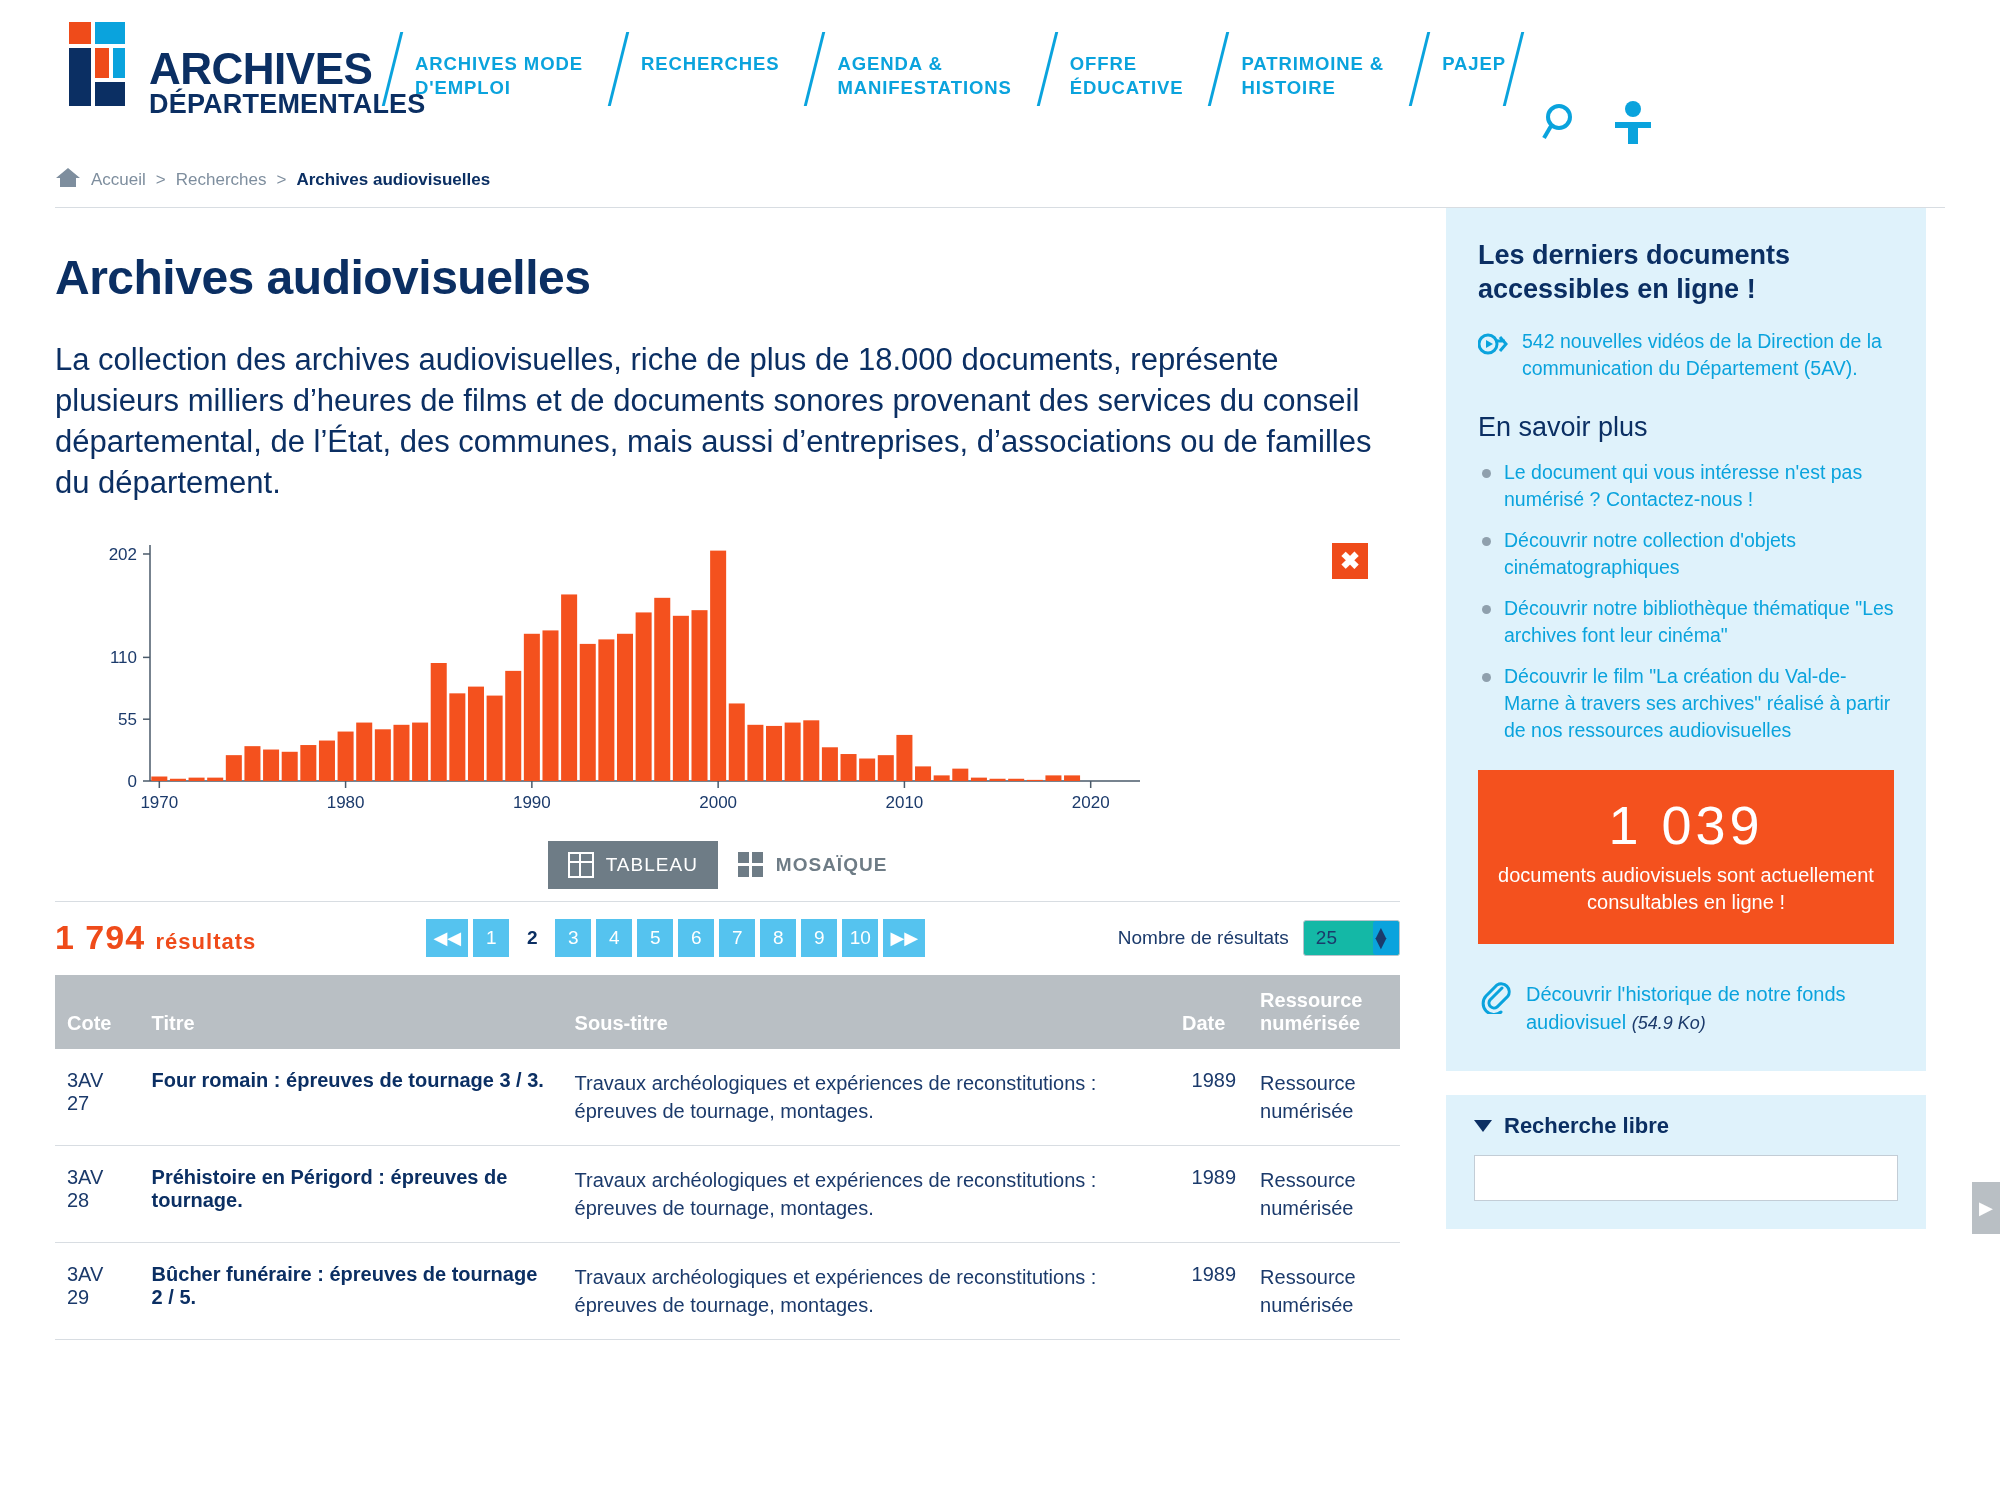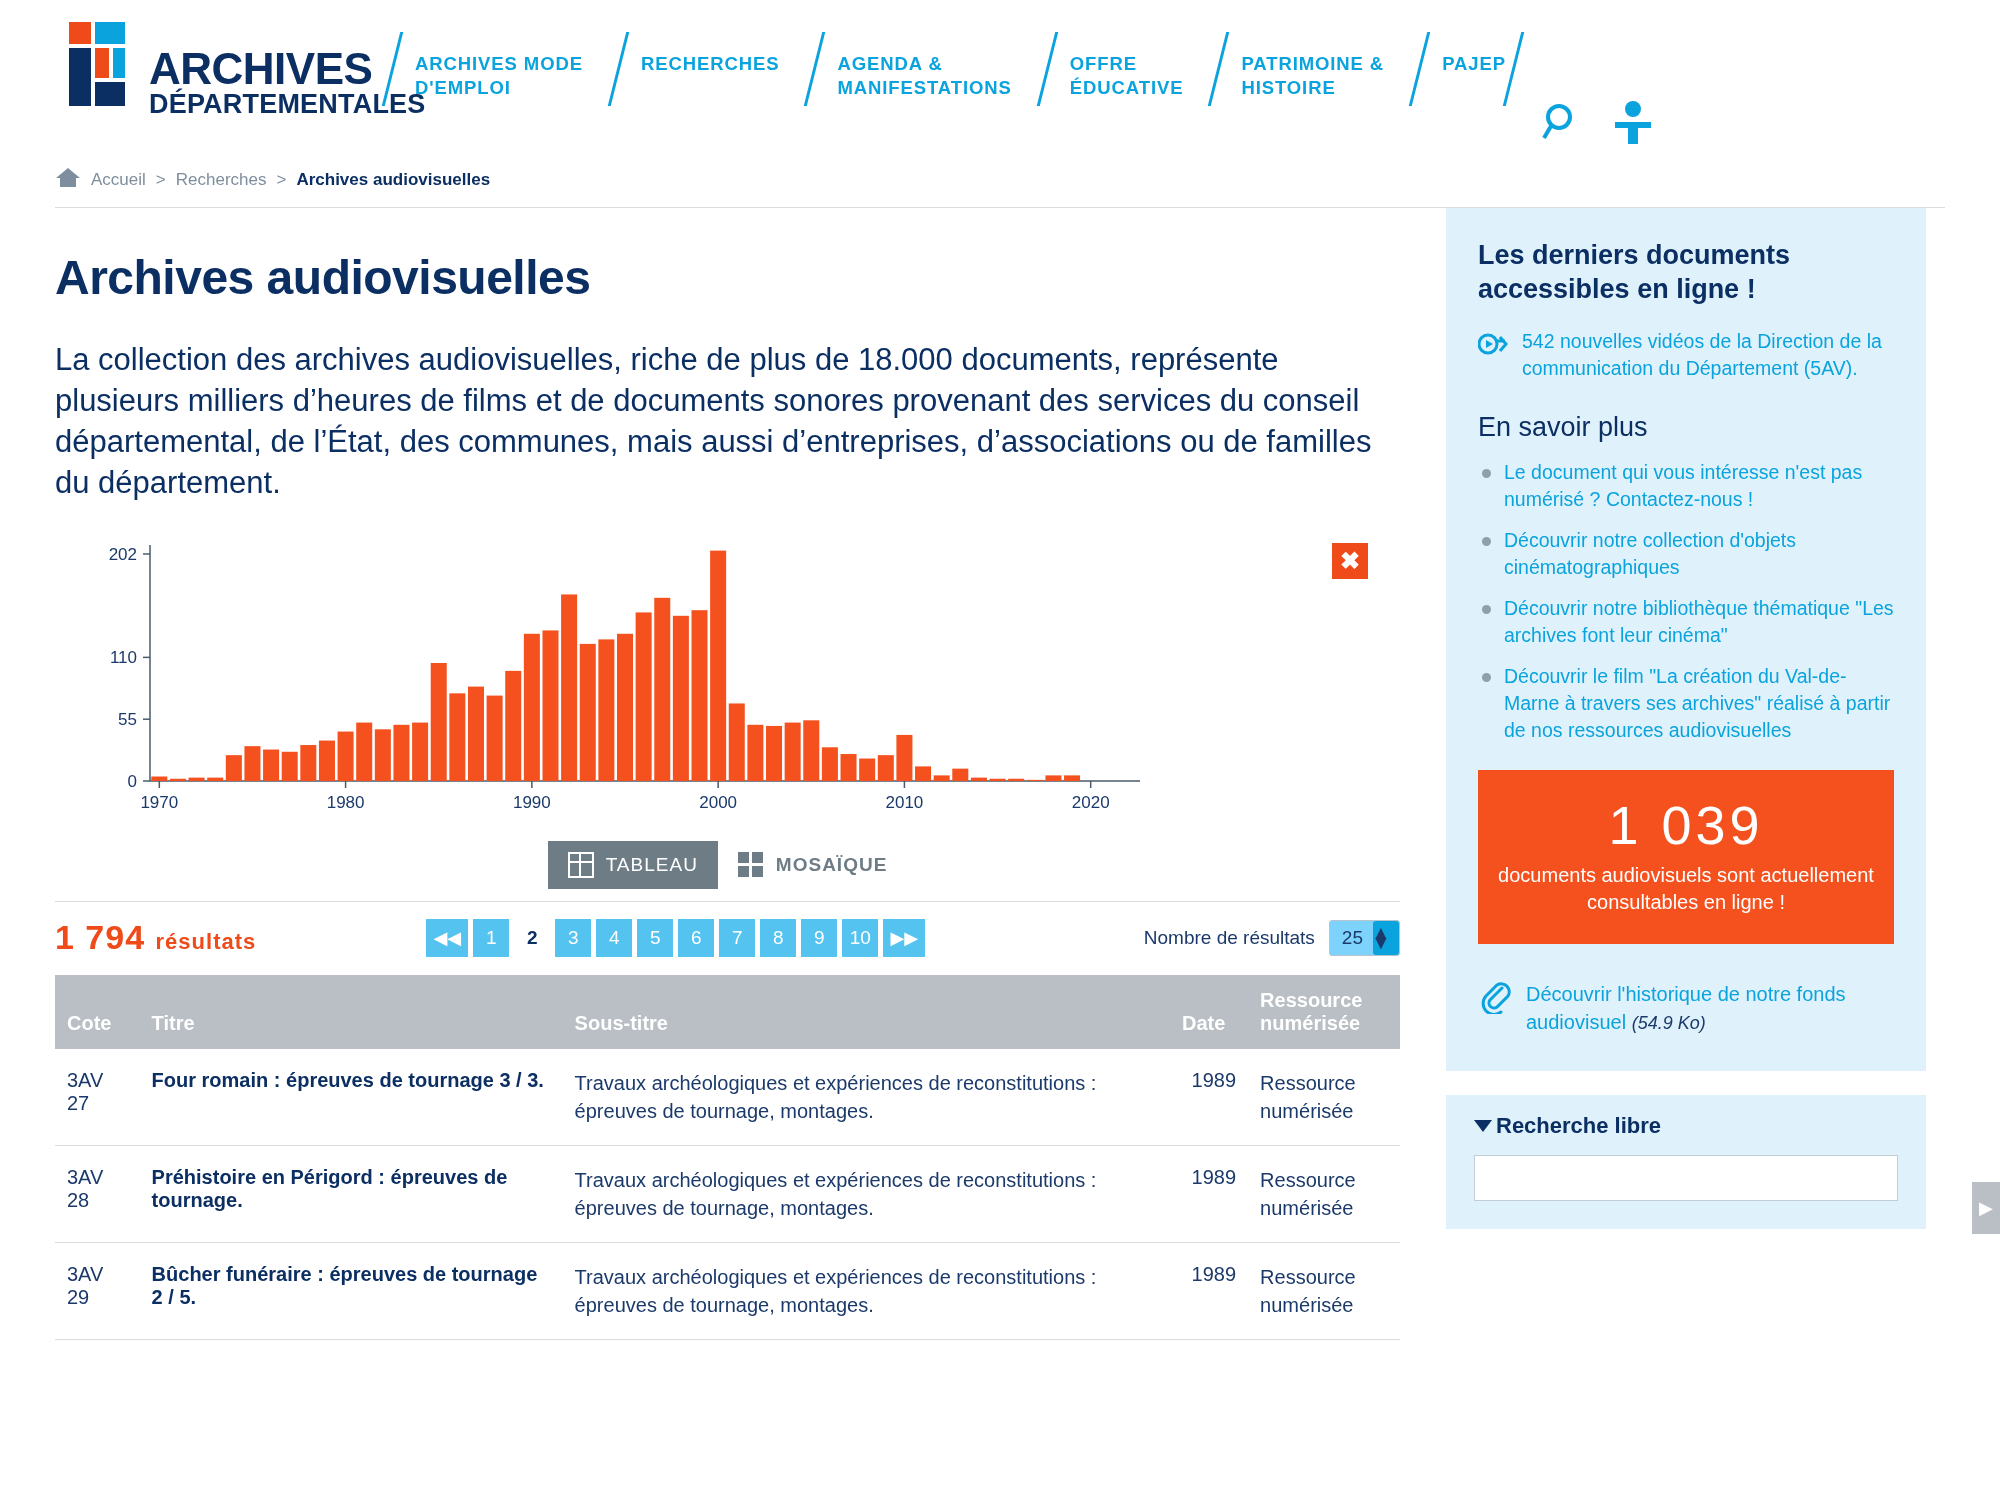--- a/index.html
+++ b/index.html
@@ -75,21 +75,21 @@
 
   
   .results-bar { display:flex; align-items:center; padding: 16px 0 18px 0; }
   .res-count { font-size:34px; color:#ef4b1a; font-weight:bold; letter-spacing:1px; }
   .res-count small { font-size:22px; font-weight:bold; }
   .pager { display:flex; align-items:center; gap:5px; margin-left:170px; }
   .pg { width:36px; height:38px; background:#55c3ef; color:#ffffff; font-size:19px; display:flex; align-items:center; justify-content:center; cursor:pointer; font-weight:normal; }
   .pg.arrow { width:42px; font-size:18px; }
   .pg.current { background:#ffffff; color:#0b2f63; font-weight:bold; }
   .nb-res { margin-left:auto; display:flex; align-items:center; gap:14px; font-size:19px; color:#1b3a6b; }
-  .select-box { display:flex; align-items:center; border:1px solid #b9c3cc; background:#7dd3fc; height:36px; padding:0 0 0 12px; border-radius:3px; }
+  .select-box { display:flex; align-items:center; border:1px solid #b9c3cc; background:#14b8a6; height:36px; padding:0 0 0 12px; border-radius:3px;gap:26px; }
   .select-box span { font-size:19px; color:#1b3a6b; padding-right:10px; }
   .stepper { width:26px; height:34px; background:#0aa3dd; color:#fff; display:flex; flex-direction:column; align-items:center; justify-content:center; font-size:10px; line-height:10px; border-radius:3px; }
 
   
   table.results { width:1345px; border-collapse:collapse; }
   table.results thead th { background:#b9bfc4; color:#ffffff; font-size:20px; text-align:left; padding:14px 12px; vertical-align:bottom; font-weight:bold; }
   table.results tbody td { font-size:20px; padding:20px 12px; border-bottom:1px solid #d8dde2; vertical-align:top; color:#1b3a6b; }
   td.cote { width:78px; }
   td.titre { width:390px; }
   td.titre a { color:#0b2f63; font-weight:bold; text-decoration:none; }
@@ -107,21 +107,21 @@
   ul.savoir { list-style:none; margin:0; padding:0; }
   ul.savoir li { position:relative; padding-left:26px; margin-bottom:14px; font-size:19.5px; line-height:27px; color:#0aa3dd; }
   ul.savoir li:before { content:""; position:absolute; left:4px; top:10px; width:9px; height:9px; border-radius:50%; background:#8fa0ad; }
   .orange-box { background:#f4511e; color:#ffffff; text-align:center; padding: 24px 20px 28px 20px; margin-top:26px; }
   .orange-box .big { font-size:54px; font-weight:normal; letter-spacing:4px; line-height:62px; }
   .orange-box .sub { font-size:20px; line-height:27px; margin-top:6px; }
   .clip-line { display:flex; gap:14px; margin-top:36px; align-items:flex-start; }
   .clip-line p { margin:0; font-size:20px; line-height:28px; color:#0aa3dd; }
   .clip-line p em { font-style:italic; color:#1b3a6b; font-size:18px; }
   .search-panel { background:#dff2fb; margin-top:24px; padding: 18px 28px 28px 28px; }
-  .search-panel .hd { display:flex; align-items:center; gap:4px; font-size:22px; font-weight:bold; color:#0b2f63; }
+  .search-panel .hd { display:flex; align-items:center; gap:12px; font-size:22px; font-weight:bold; color:#0b2f63; }
   .caret { width:0; height:0; border-left:9px solid transparent; border-right:9px solid transparent; border-top:12px solid #0b2f63; }
   .search-input { margin-top:16px; height:46px; background:#ffffff; border:1px solid #c3cdd6; }
 
   
   .edge-tab { position:absolute; right:0px; top:1182px; width:28px; height:52px; background:#b9bfc4; color:#fff; display:flex; align-items:center; justify-content:center; font-size:18px; }
 </style>
 </head>
 <body>
 
 <div class="page">

